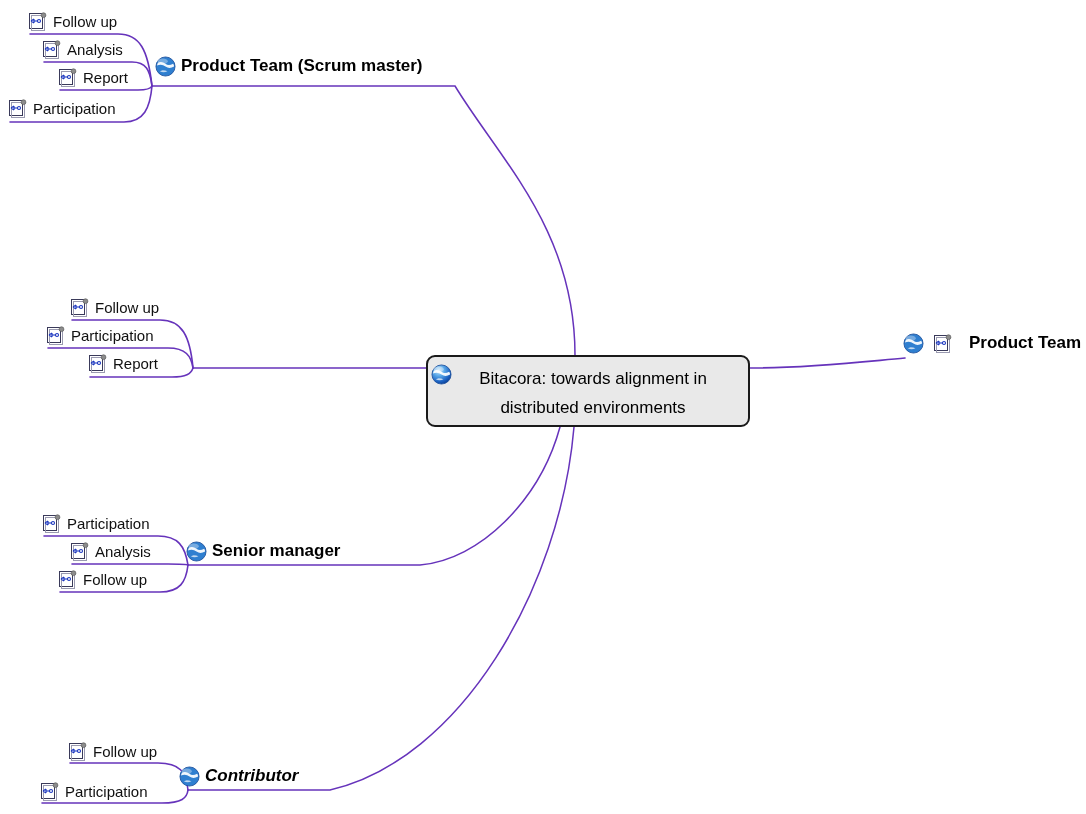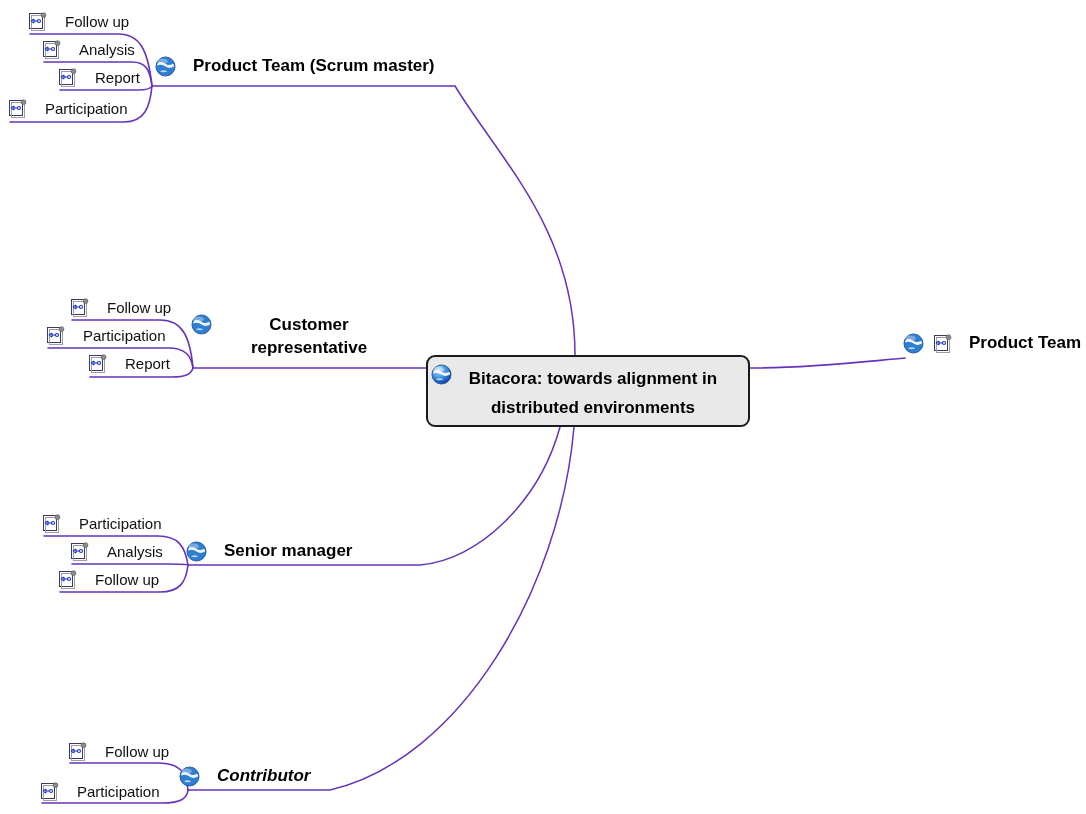--- a/index.html
+++ b/index.html
@@ -27,21 +27,21 @@
     left: 0; top: 0;
     width: 1086px;
     height: 814px;
     pointer-events: none;
   }
   .node {
     position: absolute;
     white-space: nowrap;
     display: flex;
     align-items: center;
-    gap: 17px;
+    gap: 5px;
   }
   
   .branch-label {
     font-size: 17px;
     font-weight: bold;
     color: #000000;
     line-height: 22px;
     letter-spacing: 0px;
   }
   .branch-label.two-line {
@@ -65,21 +65,20 @@
     width: 324px;
     height: 72px;
     box-sizing: border-box;
     background: #e9e9e9;
     border: 2px solid #1a1a1a;
     border-radius: 9px;
     display: flex;
     align-items: flex-start;
     padding: 7px 10px 0 3px;
     box-shadow: 0 0 0 0 rgba(0,0,0,0);
-    font-weight: bold;
   }
   #root-text {
     font-size: 17px;
     color: #000000;
     line-height: 29px;
     white-space: normal;
     width: 290px;
     text-align: center;
     margin-left: -4px;
   }
@@ -211,181 +210,169 @@
         <rect x="3.5" y="3.5" width="13" height="15" fill="none" stroke="#9a9ab0" stroke-width="1"></rect>
         <path d="M3 9 L6 7 M3 9 L6 11 M6 7 L6 11" stroke="#1b36c0" stroke-width="1.1" fill="none"></path>
         <path d="M6 9 L10 9" stroke="#1b36c0" stroke-width="1.1"></path>
         <circle cx="11" cy="9" r="1.5" fill="none" stroke="#1b36c0" stroke-width="1.1"></circle>
         <circle cx="15.5" cy="3.2" r="2.4" fill="#8c8c8c" stroke="#5a5a5a" stroke-width="0.7"></circle>
       </svg>
     </span>
     <span class="leaf-label">Participation</span>
   </div>
 
-  <div class="node" style="left:191px; top:313px; align-items:flex-start;">
-    <span class="icon globe-icon" style="margin-top:1px;">
+
+  <div class="node" style="left:70px; top:298px;">
+    <span class="icon scroll-icon">
+      <svg viewBox="0 0 20 19" width="20" height="19" xmlns="http://www.w3.org/2000/svg">
+        <rect x="1.5" y="1.5" width="13" height="15" fill="#ffffff" stroke="#3a3a5a" stroke-width="1"></rect>
+        <rect x="3.5" y="3.5" width="13" height="15" fill="none" stroke="#9a9ab0" stroke-width="1"></rect>
+        <path d="M3 9 L6 7 M3 9 L6 11 M6 7 L6 11" stroke="#1b36c0" stroke-width="1.1" fill="none"></path>
+        <path d="M6 9 L10 9" stroke="#1b36c0" stroke-width="1.1"></path>
+        <circle cx="11" cy="9" r="1.5" fill="none" stroke="#1b36c0" stroke-width="1.1"></circle>
+        <circle cx="15.5" cy="3.2" r="2.4" fill="#8c8c8c" stroke="#5a5a5a" stroke-width="0.7"></circle>
+      </svg>
+    </span>
+    <span class="leaf-label">Follow up</span>
+  </div>
+
+  <div class="node" style="left:46px; top:326px;">
+    <span class="icon scroll-icon">
+      <svg viewBox="0 0 20 19" width="20" height="19" xmlns="http://www.w3.org/2000/svg">
+        <rect x="1.5" y="1.5" width="13" height="15" fill="#ffffff" stroke="#3a3a5a" stroke-width="1"></rect>
+        <rect x="3.5" y="3.5" width="13" height="15" fill="none" stroke="#9a9ab0" stroke-width="1"></rect>
+        <path d="M3 9 L6 7 M3 9 L6 11 M6 7 L6 11" stroke="#1b36c0" stroke-width="1.1" fill="none"></path>
+        <path d="M6 9 L10 9" stroke="#1b36c0" stroke-width="1.1"></path>
+        <circle cx="11" cy="9" r="1.5" fill="none" stroke="#1b36c0" stroke-width="1.1"></circle>
+        <circle cx="15.5" cy="3.2" r="2.4" fill="#8c8c8c" stroke="#5a5a5a" stroke-width="0.7"></circle>
+      </svg>
+    </span>
+    <span class="leaf-label">Participation</span>
+  </div>
+
+  <div class="node" style="left:88px; top:354px;">
+    <span class="icon scroll-icon">
+      <svg viewBox="0 0 20 19" width="20" height="19" xmlns="http://www.w3.org/2000/svg">
+        <rect x="1.5" y="1.5" width="13" height="15" fill="#ffffff" stroke="#3a3a5a" stroke-width="1"></rect>
+        <rect x="3.5" y="3.5" width="13" height="15" fill="none" stroke="#9a9ab0" stroke-width="1"></rect>
+        <path d="M3 9 L6 7 M3 9 L6 11 M6 7 L6 11" stroke="#1b36c0" stroke-width="1.1" fill="none"></path>
+        <path d="M6 9 L10 9" stroke="#1b36c0" stroke-width="1.1"></path>
+        <circle cx="11" cy="9" r="1.5" fill="none" stroke="#1b36c0" stroke-width="1.1"></circle>
+        <circle cx="15.5" cy="3.2" r="2.4" fill="#8c8c8c" stroke="#5a5a5a" stroke-width="0.7"></circle>
+      </svg>
+    </span>
+    <span class="leaf-label">Report</span>
+  </div>
+
+  <div class="node" style="left:186px; top:540px;">
+    <span class="icon globe-icon">
       <svg viewBox="0 0 22 22" width="21" height="21" xmlns="http://www.w3.org/2000/svg">
         <circle cx="11" cy="11" r="10" fill="#2f7fd0"></circle>
         <path d="M2 10 Q7 8 11 11 Q15 14 20 11 Q20 9 19 8 Q14 11 11 8 Q7 5 3 7 Z" fill="#ffffff" opacity="0.92"></path>
         <path d="M5 16 Q9 18 13 16 Q11 15 8 15 Z" fill="#ffffff" opacity="0.7"></path>
         <circle cx="11" cy="11" r="10" fill="none" stroke="#1c4f9c" stroke-width="0.9"></circle>
         <ellipse cx="8" cy="5.5" rx="5.4" ry="3" fill="#ffffff" opacity="0.35"></ellipse>
       </svg>
     </span>
-    <span class="branch-label two-line">Customer representative</span>
-  </div>
-
-  <div class="node" style="left:70px; top:298px;">
+    <span class="branch-label">Senior manager</span>
+  </div>
+
+  <div class="node" style="left:42px; top:514px;">
+    <span class="icon scroll-icon">
+      <svg viewBox="0 0 20 19" width="20" height="19" xmlns="http://www.w3.org/2000/svg">
+        <rect x="1.5" y="1.5" width="13" height="15" fill="#ffffff" stroke="#3a3a5a" stroke-width="1"></rect>
+        <rect x="3.5" y="3.5" width="13" height="15" fill="none" stroke="#9a9ab0" stroke-width="1"></rect>
+        <path d="M3 9 L6 7 M3 9 L6 11 M6 7 L6 11" stroke="#1b36c0" stroke-width="1.1" fill="none"></path>
+        <path d="M6 9 L10 9" stroke="#1b36c0" stroke-width="1.1"></path>
+        <circle cx="11" cy="9" r="1.5" fill="none" stroke="#1b36c0" stroke-width="1.1"></circle>
+        <circle cx="15.5" cy="3.2" r="2.4" fill="#8c8c8c" stroke="#5a5a5a" stroke-width="0.7"></circle>
+      </svg>
+    </span>
+    <span class="leaf-label">Participation</span>
+  </div>
+
+  <div class="node" style="left:70px; top:542px;">
+    <span class="icon scroll-icon">
+      <svg viewBox="0 0 20 19" width="20" height="19" xmlns="http://www.w3.org/2000/svg">
+        <rect x="1.5" y="1.5" width="13" height="15" fill="#ffffff" stroke="#3a3a5a" stroke-width="1"></rect>
+        <rect x="3.5" y="3.5" width="13" height="15" fill="none" stroke="#9a9ab0" stroke-width="1"></rect>
+        <path d="M3 9 L6 7 M3 9 L6 11 M6 7 L6 11" stroke="#1b36c0" stroke-width="1.1" fill="none"></path>
+        <path d="M6 9 L10 9" stroke="#1b36c0" stroke-width="1.1"></path>
+        <circle cx="11" cy="9" r="1.5" fill="none" stroke="#1b36c0" stroke-width="1.1"></circle>
+        <circle cx="15.5" cy="3.2" r="2.4" fill="#8c8c8c" stroke="#5a5a5a" stroke-width="0.7"></circle>
+      </svg>
+    </span>
+    <span class="leaf-label">Analysis</span>
+  </div>
+
+  <div class="node" style="left:58px; top:570px;">
     <span class="icon scroll-icon">
       <svg viewBox="0 0 20 19" width="20" height="19" xmlns="http://www.w3.org/2000/svg">
         <rect x="1.5" y="1.5" width="13" height="15" fill="#ffffff" stroke="#3a3a5a" stroke-width="1"></rect>
         <rect x="3.5" y="3.5" width="13" height="15" fill="none" stroke="#9a9ab0" stroke-width="1"></rect>
         <path d="M3 9 L6 7 M3 9 L6 11 M6 7 L6 11" stroke="#1b36c0" stroke-width="1.1" fill="none"></path>
         <path d="M6 9 L10 9" stroke="#1b36c0" stroke-width="1.1"></path>
         <circle cx="11" cy="9" r="1.5" fill="none" stroke="#1b36c0" stroke-width="1.1"></circle>
         <circle cx="15.5" cy="3.2" r="2.4" fill="#8c8c8c" stroke="#5a5a5a" stroke-width="0.7"></circle>
       </svg>
     </span>
     <span class="leaf-label">Follow up</span>
   </div>
 
-  <div class="node" style="left:46px; top:326px;">
+  <div class="node" style="left:179px; top:765px;font-style:italic;">
+    <span class="icon globe-icon">
+      <svg viewBox="0 0 22 22" width="21" height="21" xmlns="http://www.w3.org/2000/svg">
+        <circle cx="11" cy="11" r="10" fill="#2f7fd0"></circle>
+        <path d="M2 10 Q7 8 11 11 Q15 14 20 11 Q20 9 19 8 Q14 11 11 8 Q7 5 3 7 Z" fill="#ffffff" opacity="0.92"></path>
+        <path d="M5 16 Q9 18 13 16 Q11 15 8 15 Z" fill="#ffffff" opacity="0.7"></path>
+        <circle cx="11" cy="11" r="10" fill="none" stroke="#1c4f9c" stroke-width="0.9"></circle>
+        <ellipse cx="8" cy="5.5" rx="5.4" ry="3" fill="#ffffff" opacity="0.35"></ellipse>
+      </svg>
+    </span>
+    <span class="branch-label">Contributor</span>
+  </div>
+
+  <div class="node" style="left:68px; top:742px;">
+    <span class="icon scroll-icon">
+      <svg viewBox="0 0 20 19" width="20" height="19" xmlns="http://www.w3.org/2000/svg">
+        <rect x="1.5" y="1.5" width="13" height="15" fill="#ffffff" stroke="#3a3a5a" stroke-width="1"></rect>
+        <rect x="3.5" y="3.5" width="13" height="15" fill="none" stroke="#9a9ab0" stroke-width="1"></rect>
+        <path d="M3 9 L6 7 M3 9 L6 11 M6 7 L6 11" stroke="#1b36c0" stroke-width="1.1" fill="none"></path>
+        <path d="M6 9 L10 9" stroke="#1b36c0" stroke-width="1.1"></path>
+        <circle cx="11" cy="9" r="1.5" fill="none" stroke="#1b36c0" stroke-width="1.1"></circle>
+        <circle cx="15.5" cy="3.2" r="2.4" fill="#8c8c8c" stroke="#5a5a5a" stroke-width="0.7"></circle>
+      </svg>
+    </span>
+    <span class="leaf-label">Follow up</span>
+  </div>
+
+  <div class="node" style="left:40px; top:782px;">
     <span class="icon scroll-icon">
       <svg viewBox="0 0 20 19" width="20" height="19" xmlns="http://www.w3.org/2000/svg">
         <rect x="1.5" y="1.5" width="13" height="15" fill="#ffffff" stroke="#3a3a5a" stroke-width="1"></rect>
         <rect x="3.5" y="3.5" width="13" height="15" fill="none" stroke="#9a9ab0" stroke-width="1"></rect>
         <path d="M3 9 L6 7 M3 9 L6 11 M6 7 L6 11" stroke="#1b36c0" stroke-width="1.1" fill="none"></path>
         <path d="M6 9 L10 9" stroke="#1b36c0" stroke-width="1.1"></path>
         <circle cx="11" cy="9" r="1.5" fill="none" stroke="#1b36c0" stroke-width="1.1"></circle>
         <circle cx="15.5" cy="3.2" r="2.4" fill="#8c8c8c" stroke="#5a5a5a" stroke-width="0.7"></circle>
       </svg>
     </span>
     <span class="leaf-label">Participation</span>
   </div>
 
-  <div class="node" style="left:88px; top:354px;">
-    <span class="icon scroll-icon">
-      <svg viewBox="0 0 20 19" width="20" height="19" xmlns="http://www.w3.org/2000/svg">
-        <rect x="1.5" y="1.5" width="13" height="15" fill="#ffffff" stroke="#3a3a5a" stroke-width="1"></rect>
-        <rect x="3.5" y="3.5" width="13" height="15" fill="none" stroke="#9a9ab0" stroke-width="1"></rect>
-        <path d="M3 9 L6 7 M3 9 L6 11 M6 7 L6 11" stroke="#1b36c0" stroke-width="1.1" fill="none"></path>
-        <path d="M6 9 L10 9" stroke="#1b36c0" stroke-width="1.1"></path>
-        <circle cx="11" cy="9" r="1.5" fill="none" stroke="#1b36c0" stroke-width="1.1"></circle>
-        <circle cx="15.5" cy="3.2" r="2.4" fill="#8c8c8c" stroke="#5a5a5a" stroke-width="0.7"></circle>
-      </svg>
-    </span>
-    <span class="leaf-label">Report</span>
-  </div>
-
-  <div class="node" style="left:186px; top:540px;">
+  <div class="node" style="left:903px; top:332px; gap:10px;">
     <span class="icon globe-icon">
       <svg viewBox="0 0 22 22" width="21" height="21" xmlns="http://www.w3.org/2000/svg">
         <circle cx="11" cy="11" r="10" fill="#2f7fd0"></circle>
         <path d="M2 10 Q7 8 11 11 Q15 14 20 11 Q20 9 19 8 Q14 11 11 8 Q7 5 3 7 Z" fill="#ffffff" opacity="0.92"></path>
         <path d="M5 16 Q9 18 13 16 Q11 15 8 15 Z" fill="#ffffff" opacity="0.7"></path>
         <circle cx="11" cy="11" r="10" fill="none" stroke="#1c4f9c" stroke-width="0.9"></circle>
         <ellipse cx="8" cy="5.5" rx="5.4" ry="3" fill="#ffffff" opacity="0.35"></ellipse>
       </svg>
     </span>
-    <span class="branch-label">Senior manager</span>
-  </div>
-
-  <div class="node" style="left:42px; top:514px;">
-    <span class="icon scroll-icon">
-      <svg viewBox="0 0 20 19" width="20" height="19" xmlns="http://www.w3.org/2000/svg">
-        <rect x="1.5" y="1.5" width="13" height="15" fill="#ffffff" stroke="#3a3a5a" stroke-width="1"></rect>
-        <rect x="3.5" y="3.5" width="13" height="15" fill="none" stroke="#9a9ab0" stroke-width="1"></rect>
-        <path d="M3 9 L6 7 M3 9 L6 11 M6 7 L6 11" stroke="#1b36c0" stroke-width="1.1" fill="none"></path>
-        <path d="M6 9 L10 9" stroke="#1b36c0" stroke-width="1.1"></path>
-        <circle cx="11" cy="9" r="1.5" fill="none" stroke="#1b36c0" stroke-width="1.1"></circle>
-        <circle cx="15.5" cy="3.2" r="2.4" fill="#8c8c8c" stroke="#5a5a5a" stroke-width="0.7"></circle>
-      </svg>
-    </span>
-    <span class="leaf-label">Participation</span>
-  </div>
-
-  <div class="node" style="left:70px; top:542px;">
-    <span class="icon scroll-icon">
-      <svg viewBox="0 0 20 19" width="20" height="19" xmlns="http://www.w3.org/2000/svg">
-        <rect x="1.5" y="1.5" width="13" height="15" fill="#ffffff" stroke="#3a3a5a" stroke-width="1"></rect>
-        <rect x="3.5" y="3.5" width="13" height="15" fill="none" stroke="#9a9ab0" stroke-width="1"></rect>
-        <path d="M3 9 L6 7 M3 9 L6 11 M6 7 L6 11" stroke="#1b36c0" stroke-width="1.1" fill="none"></path>
-        <path d="M6 9 L10 9" stroke="#1b36c0" stroke-width="1.1"></path>
-        <circle cx="11" cy="9" r="1.5" fill="none" stroke="#1b36c0" stroke-width="1.1"></circle>
-        <circle cx="15.5" cy="3.2" r="2.4" fill="#8c8c8c" stroke="#5a5a5a" stroke-width="0.7"></circle>
-      </svg>
-    </span>
-    <span class="leaf-label">Analysis</span>
-  </div>
-
-  <div class="node" style="left:58px; top:570px;">
-    <span class="icon scroll-icon">
-      <svg viewBox="0 0 20 19" width="20" height="19" xmlns="http://www.w3.org/2000/svg">
-        <rect x="1.5" y="1.5" width="13" height="15" fill="#ffffff" stroke="#3a3a5a" stroke-width="1"></rect>
-        <rect x="3.5" y="3.5" width="13" height="15" fill="none" stroke="#9a9ab0" stroke-width="1"></rect>
-        <path d="M3 9 L6 7 M3 9 L6 11 M6 7 L6 11" stroke="#1b36c0" stroke-width="1.1" fill="none"></path>
-        <path d="M6 9 L10 9" stroke="#1b36c0" stroke-width="1.1"></path>
-        <circle cx="11" cy="9" r="1.5" fill="none" stroke="#1b36c0" stroke-width="1.1"></circle>
-        <circle cx="15.5" cy="3.2" r="2.4" fill="#8c8c8c" stroke="#5a5a5a" stroke-width="0.7"></circle>
-      </svg>
-    </span>
-    <span class="leaf-label">Follow up</span>
-  </div>
-
-  <div class="node" style="left:179px; top:765px;font-style:italic;">
-    <span class="icon globe-icon">
-      <svg viewBox="0 0 22 22" width="21" height="21" xmlns="http://www.w3.org/2000/svg">
-        <circle cx="11" cy="11" r="10" fill="#2f7fd0"></circle>
-        <path d="M2 10 Q7 8 11 11 Q15 14 20 11 Q20 9 19 8 Q14 11 11 8 Q7 5 3 7 Z" fill="#ffffff" opacity="0.92"></path>
-        <path d="M5 16 Q9 18 13 16 Q11 15 8 15 Z" fill="#ffffff" opacity="0.7"></path>
-        <circle cx="11" cy="11" r="10" fill="none" stroke="#1c4f9c" stroke-width="0.9"></circle>
-        <ellipse cx="8" cy="5.5" rx="5.4" ry="3" fill="#ffffff" opacity="0.35"></ellipse>
-      </svg>
-    </span>
-    <span class="branch-label">Contributor</span>
-  </div>
-
-  <div class="node" style="left:68px; top:742px;">
-    <span class="icon scroll-icon">
-      <svg viewBox="0 0 20 19" width="20" height="19" xmlns="http://www.w3.org/2000/svg">
-        <rect x="1.5" y="1.5" width="13" height="15" fill="#ffffff" stroke="#3a3a5a" stroke-width="1"></rect>
-        <rect x="3.5" y="3.5" width="13" height="15" fill="none" stroke="#9a9ab0" stroke-width="1"></rect>
-        <path d="M3 9 L6 7 M3 9 L6 11 M6 7 L6 11" stroke="#1b36c0" stroke-width="1.1" fill="none"></path>
-        <path d="M6 9 L10 9" stroke="#1b36c0" stroke-width="1.1"></path>
-        <circle cx="11" cy="9" r="1.5" fill="none" stroke="#1b36c0" stroke-width="1.1"></circle>
-        <circle cx="15.5" cy="3.2" r="2.4" fill="#8c8c8c" stroke="#5a5a5a" stroke-width="0.7"></circle>
-      </svg>
-    </span>
-    <span class="leaf-label">Follow up</span>
-  </div>
-
-  <div class="node" style="left:40px; top:782px;">
-    <span class="icon scroll-icon">
-      <svg viewBox="0 0 20 19" width="20" height="19" xmlns="http://www.w3.org/2000/svg">
-        <rect x="1.5" y="1.5" width="13" height="15" fill="#ffffff" stroke="#3a3a5a" stroke-width="1"></rect>
-        <rect x="3.5" y="3.5" width="13" height="15" fill="none" stroke="#9a9ab0" stroke-width="1"></rect>
-        <path d="M3 9 L6 7 M3 9 L6 11 M6 7 L6 11" stroke="#1b36c0" stroke-width="1.1" fill="none"></path>
-        <path d="M6 9 L10 9" stroke="#1b36c0" stroke-width="1.1"></path>
-        <circle cx="11" cy="9" r="1.5" fill="none" stroke="#1b36c0" stroke-width="1.1"></circle>
-        <circle cx="15.5" cy="3.2" r="2.4" fill="#8c8c8c" stroke="#5a5a5a" stroke-width="0.7"></circle>
-      </svg>
-    </span>
-    <span class="leaf-label">Participation</span>
-  </div>
-
-  <div class="node" style="left:903px; top:332px; gap:10px;">
-    <span class="icon globe-icon">
-      <svg viewBox="0 0 22 22" width="21" height="21" xmlns="http://www.w3.org/2000/svg">
-        <circle cx="11" cy="11" r="10" fill="#2f7fd0"></circle>
-        <path d="M2 10 Q7 8 11 11 Q15 14 20 11 Q20 9 19 8 Q14 11 11 8 Q7 5 3 7 Z" fill="#ffffff" opacity="0.92"></path>
-        <path d="M5 16 Q9 18 13 16 Q11 15 8 15 Z" fill="#ffffff" opacity="0.7"></path>
-        <circle cx="11" cy="11" r="10" fill="none" stroke="#1c4f9c" stroke-width="0.9"></circle>
-        <ellipse cx="8" cy="5.5" rx="5.4" ry="3" fill="#ffffff" opacity="0.35"></ellipse>
-      </svg>
-    </span>
     <span class="icon scroll-icon" style="margin-left:-1px;">
       <svg viewBox="0 0 20 19" width="20" height="19" xmlns="http://www.w3.org/2000/svg">
         <rect x="1.5" y="1.5" width="13" height="15" fill="#ffffff" stroke="#3a3a5a" stroke-width="1"></rect>
         <rect x="3.5" y="3.5" width="13" height="15" fill="none" stroke="#9a9ab0" stroke-width="1"></rect>
         <path d="M3 9 L6 7 M3 9 L6 11 M6 7 L6 11" stroke="#1b36c0" stroke-width="1.1" fill="none"></path>
         <path d="M6 9 L10 9" stroke="#1b36c0" stroke-width="1.1"></path>
         <circle cx="11" cy="9" r="1.5" fill="none" stroke="#1b36c0" stroke-width="1.1"></circle>
         <circle cx="15.5" cy="3.2" r="2.4" fill="#8c8c8c" stroke="#5a5a5a" stroke-width="0.7"></circle>
       </svg>
     </span>

